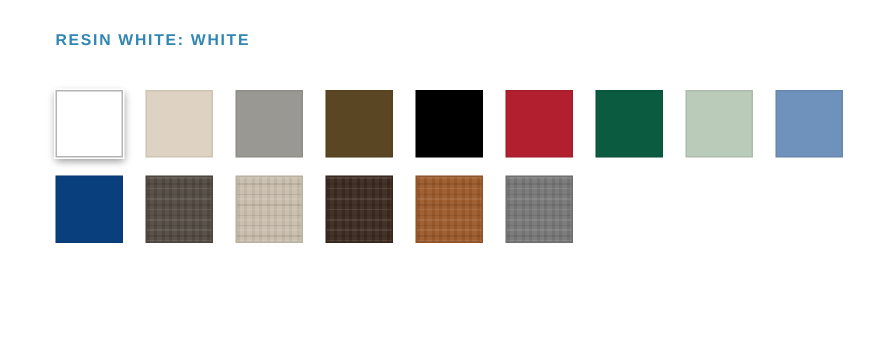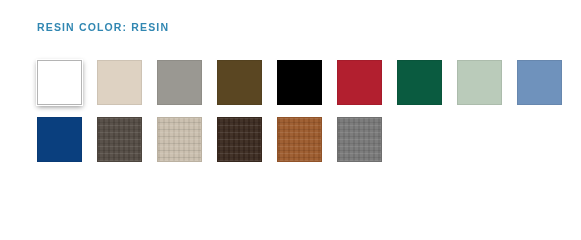--- a/index.html
+++ b/index.html
@@ -90,21 +90,21 @@
         rgba(255,255,255,0.05) 5px);
     pointer-events: none;
     opacity: 0.85;
   }
 </style>
 </head>
 <body>
 
 <div class="swatch-panel">
 
-  <div class="panel-label">RESIN COLOR: RESIN</div>
+  <div class="panel-label">RESIN WHITE: WHITE</div>
 
   <div class="swatch-grid">
     <div class="swatch-row" id="row-0">
         <div class="swatch-cell">
           <div class="swatch selected" style="background-color: rgb(255, 255, 255);"></div>
         </div>
         <div class="swatch-cell">
           <div class="swatch" style="background-color: rgb(222, 210, 194);"></div>
         </div>
         <div class="swatch-cell">

